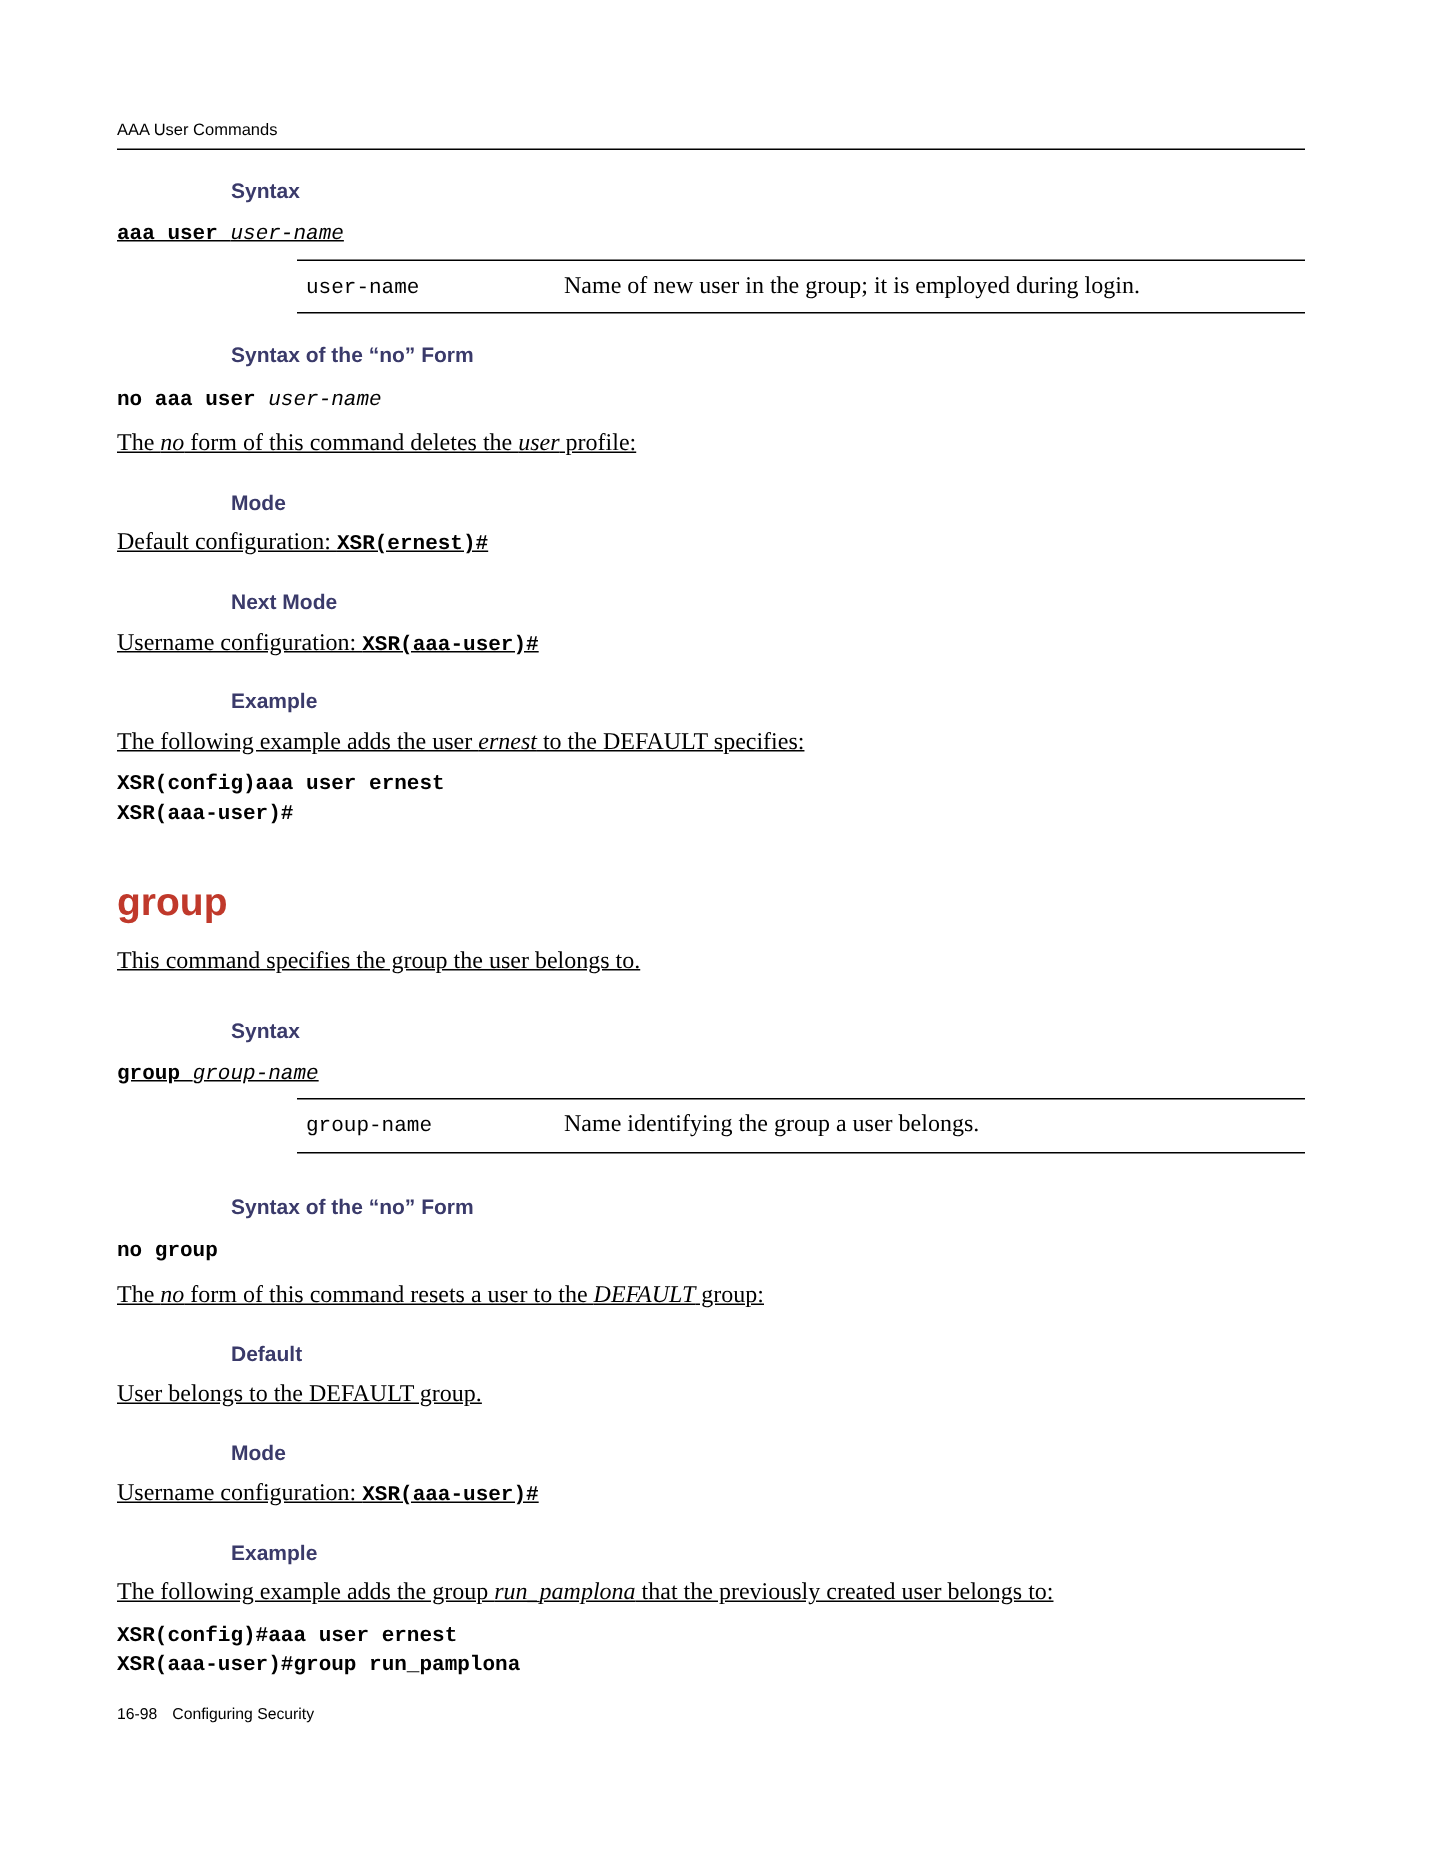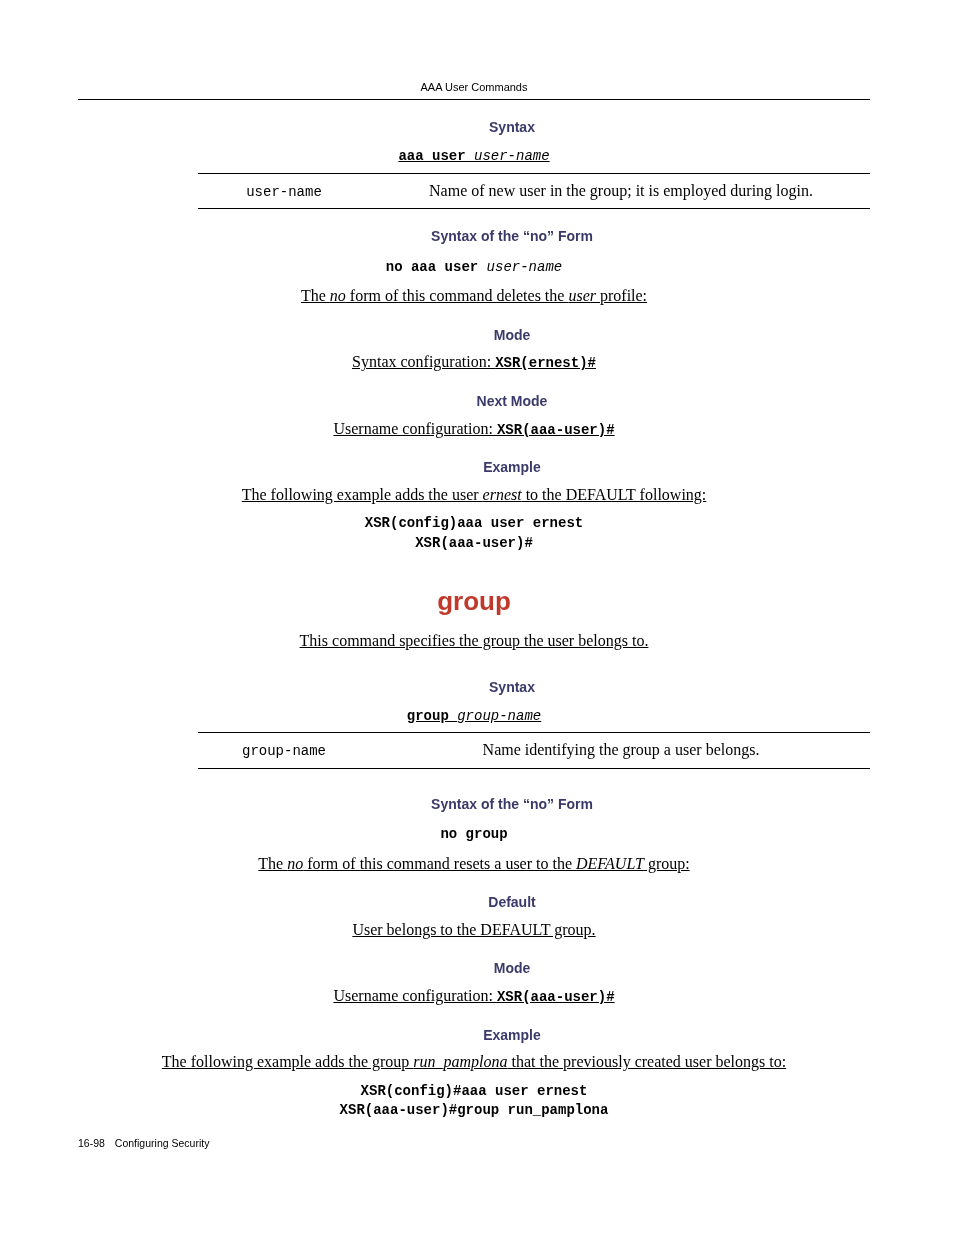--- a/index.html
+++ b/index.html
@@ -10,21 +10,20 @@
     font-family: "Times New Roman", Times, serif;
     font-size: 16px;
     line-height: 1.4;
   }
   .page {
     width: 954px;
     height: 1235px;
     position: relative;
     box-sizing: border-box;
     padding: 80px 84px 0 78px;
-    text-align: center;
   }
   .running-head {
     font-family: Helvetica, Arial, sans-serif;
     font-size: 11px;
     color: #000;
     padding-bottom: 4px;
     border-bottom: 1.2px solid #000;
     margin-bottom: 16px;
   }
   .indent1 {
@@ -112,31 +111,31 @@
   <div class="section-title indent1">Syntax of the “no” Form</div>
   <div class="indent2 block">
     <span class="code bold">no aaa user </span><span class="code ital">user-name</span>
   </div>
   <div class="indent2 para serif">
     <span>The </span><span class="ital">no</span><span> form of this command deletes the </span><span class="ital">user</span><span> profile:</span>
   </div>
 
   <div class="section-title indent1">Mode</div>
   <div class="indent2 para serif">
-    <span>Syntax configuration: </span><span class="code bold">XSR(ernest)#</span>
+    <span>Default configuration: </span><span class="code bold">XSR(ernest)#</span>
   </div>
 
   <div class="section-title indent1">Next Mode</div>
   <div class="indent2 para serif">
     <span>Username configuration: </span><span class="code bold">XSR(aaa-user)#</span>
   </div>
 
   <div class="section-title indent1">Example</div>
   <div class="indent2 para serif">
-    <span>The following example adds the user </span><span class="ital">ernest</span><span> to the DEFAULT following:</span>
+    <span>The following example adds the user </span><span class="ital">ernest</span><span> to the DEFAULT specifies:</span>
   </div>
   <div class="indent2 block">
     <div class="code bold">XSR(config)aaa user ernest</div>
     <div class="code bold">XSR(aaa-user)#</div>
   </div>
 
   <div class="main-heading">group</div>
   <div class="indent2 para serif">This command specifies the group the user belongs to.</div>
 
   <div class="section-title indent1" style="margin-top:26px">Syntax</div>

